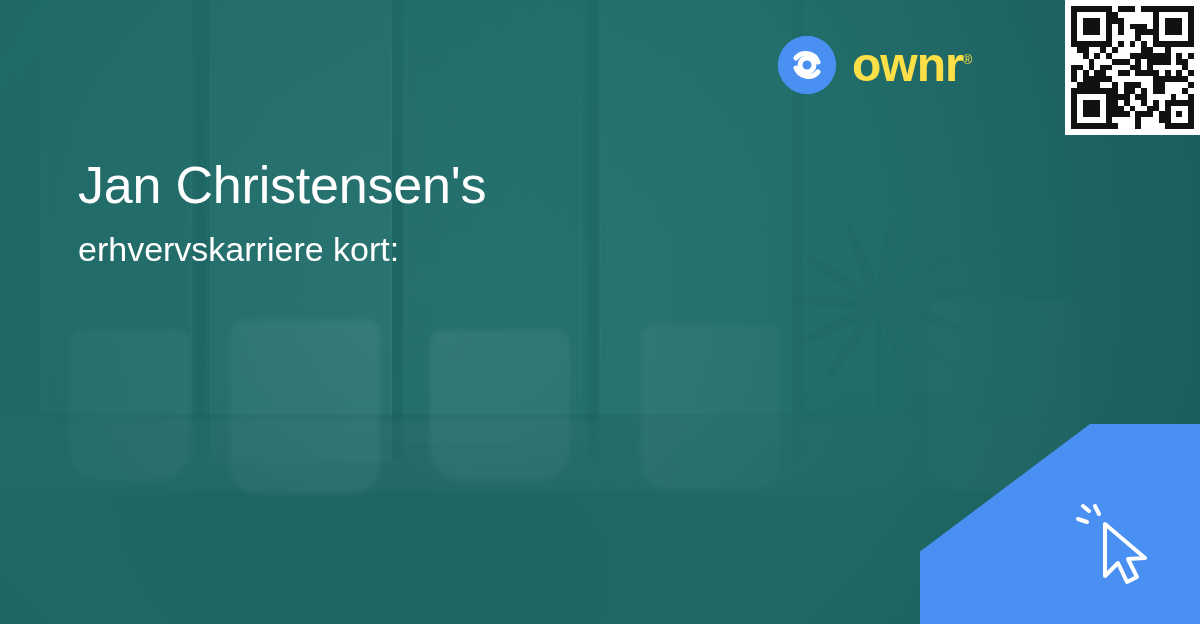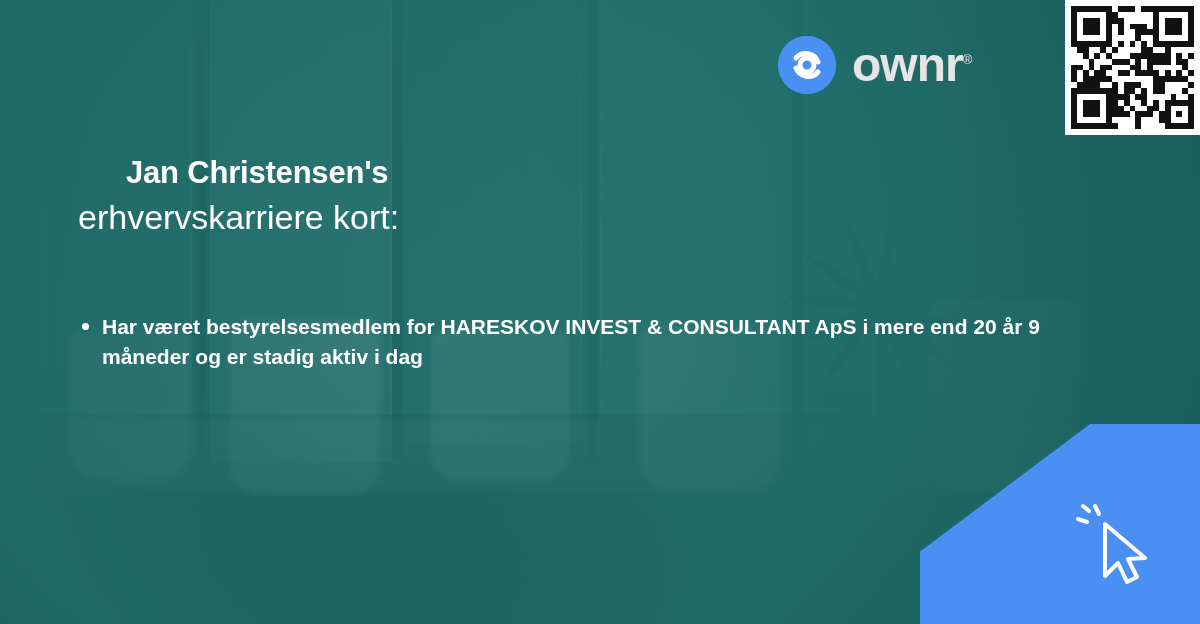--- a/index.html
+++ b/index.html
@@ -125,21 +125,21 @@
     gap: 16px;
   }
   .logo-mark {
     width: 58px;
     height: 58px;
     border-radius: 50%;
     background: #4a90f2;
     position: relative;
   }
   .logo-wordmark {
-    color: #e5e5e5;
+    color: #fde047;
     font-size: 48px;
     font-weight: 700;
     letter-spacing: -1px;
     line-height: 1;
     position: relative;
   }
   .logo-reg {
     font-size: 13px;
     vertical-align: super;
     font-weight: 400;
@@ -167,31 +167,30 @@
   .qr-grid i.on { background: #111111; }
 
   
   .headline {
     position: absolute;
     left: 78px;
     top: 155px;
     color: #ffffff;
   }
   .headline .line1 {
-    font-size: 31px;
-    font-weight: 700;
+    font-size: 52px;
+    font-weight: 400;
     line-height: 1.18;
     letter-spacing: -0.2px;
-    margin-left: 48px;
   }
   .headline .line2 {
     font-size: 34px;
     font-weight: 400;
     line-height: 1.25;
-    margin-top: 4px;
+    margin-top: 12px;
   }
 
   .bullets {
     position: absolute;
     left: 78px;
     top: 312px;
     width: 1000px;
     color: #ffffff;
     list-style: none;
     margin: 0;
@@ -740,21 +739,20 @@
         <i class="on"></i>
       </div>
   </div>
 
   <div class="headline">
     <div class="line1">Jan Christensen's</div>
     <div class="line2">erhvervskarriere kort:</div>
   </div>
 
   <ul class="bullets" id="bullet-list">
-      <li>Har været bestyrelsesmedlem for HARESKOV INVEST &amp; CONSULTANT ApS i mere end 20 år 9 måneder og er stadig aktiv i dag</li>
     </ul>
 
   <div class="corner">
     <div class="corner-shape"></div>
     <span class="cursor">
       <svg width="90" height="90" viewBox="0 0 90 90" xmlns="http://www.w3.org/2000/svg">
         <path d="M30 22 L30 74 L43 61 L52 80 L62 75 L53 57 L70 56 Z" fill="none" stroke="#ffffff" stroke-width="4" stroke-linejoin="round"></path>
         <path d="M24 12 L20 4" stroke="#ffffff" stroke-width="4" stroke-linecap="round"></path>
         <path d="M12 20 L3 17" stroke="#ffffff" stroke-width="4" stroke-linecap="round"></path>
         <path d="M14 9 L8 4" stroke="#ffffff" stroke-width="4" stroke-linecap="round"></path>

